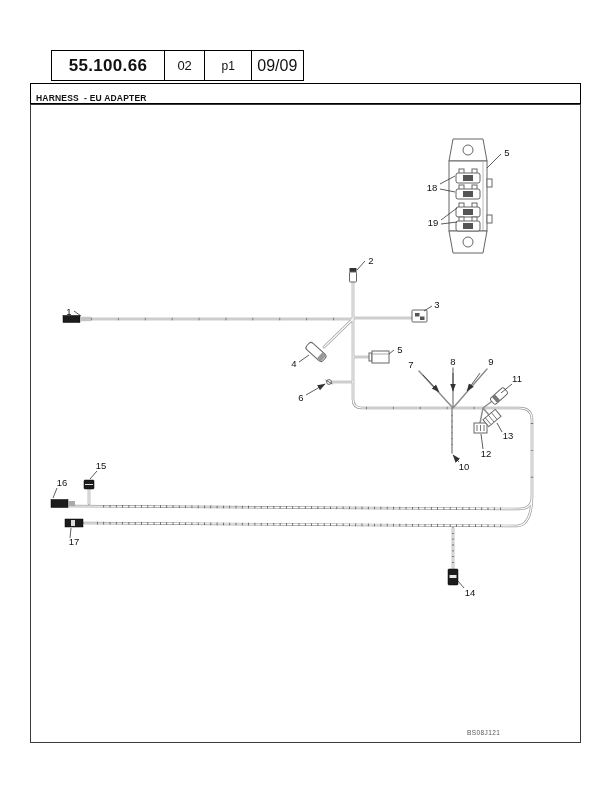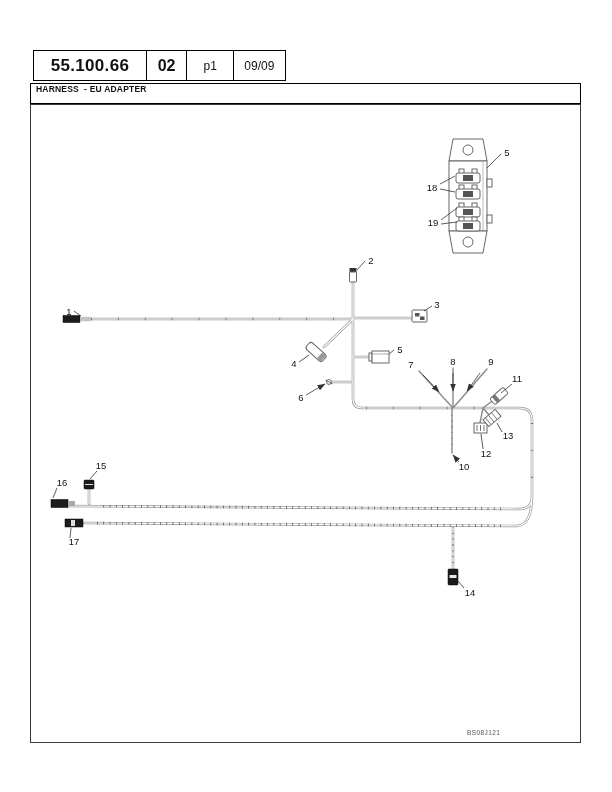--- a/index.html
+++ b/index.html
@@ -8,30 +8,30 @@
     font-family:"Liberation Sans", sans-serif; color:#111;
     overflow:hidden;
   }
   
   .header-table { position:absolute; left:33px; top:50px; display:flex; }
   .hcell {
     box-sizing:border-box; border:1.4px solid #000; margin-left:-1.4px;
     display:flex; align-items:center; justify-content:center;
     height:31px; background:#fff;
   }
-  .hcell.first { margin-left:0; }
+  .hcell.first { margin-left:18px; }
   .hcell.code  { width:114px; font-weight:bold; font-size:17px; letter-spacing:0.3px; }
-  .hcell.rev   { width:42px; font-size:16px;font-weight:bold; }
+  .hcell.rev   { width:42px; font-size:13px; }
   .hcell.pg    { width:48px; font-size:12px; }
-  .hcell.date  { width:53px; font-size:12px; }
+  .hcell.date  { width:53px; font-size:16px; }
   
   .title-bar {
     position:absolute; left:30px; top:83px; width:551px; height:21px;
     box-sizing:border-box; border:1.3px solid #000; background:#fff;
-    display:flex; align-items:flex-start; padding-left:5px;
+    display:flex; align-items:flex-end; padding-left:5px;
   }
   .title-bar span { font-size:8.5px; font-weight:bold; letter-spacing:0.2px; white-space:pre; }
   
   .diagram {
     position:absolute; left:30px; top:104px; width:551px; height:639px;
     box-sizing:border-box; border:0.9px solid #3a3a3a; background:#fff;
   }
   .diagram svg { position:absolute; left:0; top:0; }
   .figcode {
     position:absolute; left:436px; top:624px;

